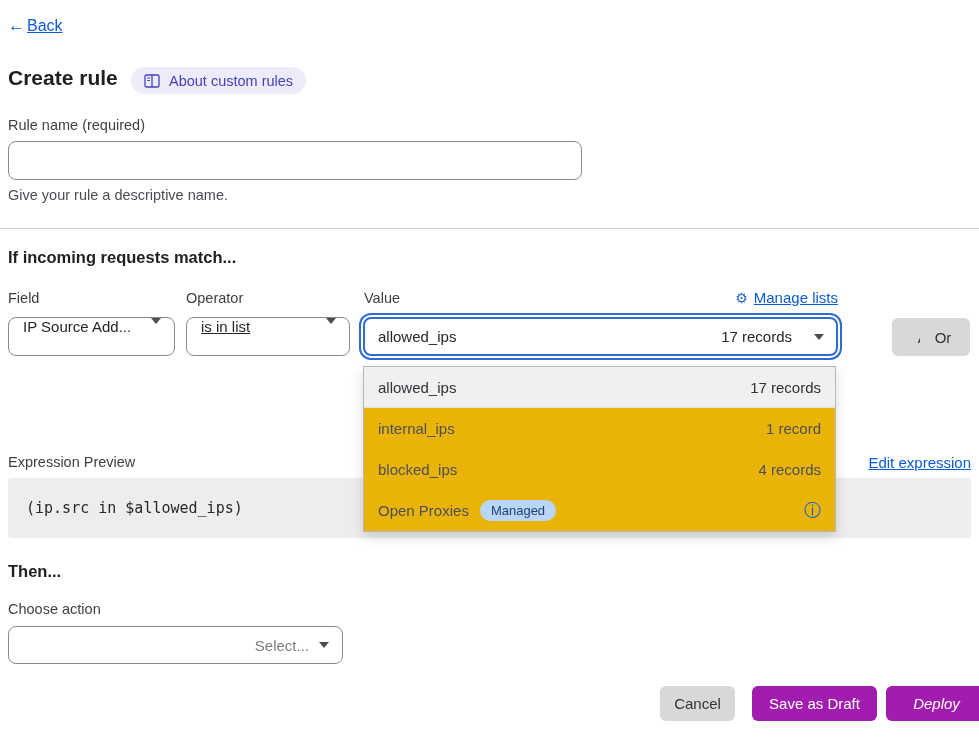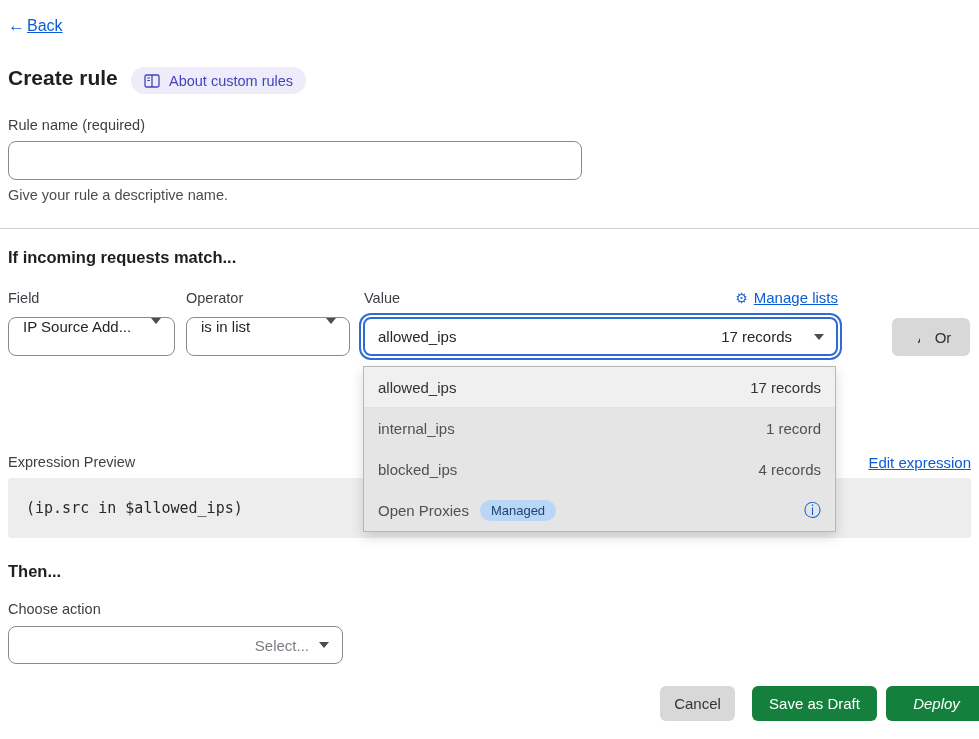--- a/index.html
+++ b/index.html
@@ -38,42 +38,42 @@
 
   .manage-lists { position:absolute; top:289px; right:141px; display:inline-flex; align-items:center; gap:6px;
     color:#0b5cd6; font-size:15px; cursor:pointer; }
   .manage-lists .gear { font-size:14px; color:#2966c8; text-decoration:none; }
   .manage-lists .link-text { text-decoration:underline; }
 
   .select-box { position:absolute; top:317px; height:39px; border:1px solid #8a8a8a; border-radius:8px;
     background:#fff; display:flex; align-items:flex-start; justify-content:space-between;
     padding:0 13px 0 14px; font-size:15px; color:#24262a; cursor:pointer; }
   .field-select { left:8px; width:167px; }
-  .operator-select { left:186px; width:164px; }
+  .operator-select { left:186px; width:164px;text-decoration:underline; }
 
   .caret { width:0; height:0; border-left:5px solid transparent; border-right:5px solid transparent;
     border-top:6px solid #4a4d52; flex:0 0 auto; margin-left:10px; }
 
   .value-combobox { position:absolute; left:363px; top:317px; width:475px; height:39px;
     border:2px solid #2e6bd3; border-radius:8px; background:#fff;
     box-shadow: 0 0 0 2px #ffffff, 0 0 0 4px #2e6bd3;
     display:flex; align-items:center; justify-content:space-between; padding:0 12px 0 13px;
     font-size:15px; color:#24262a; cursor:pointer; }
   .value-right { display:flex; align-items:center; gap:12px; }
 
   .gray-btn { position:absolute; top:318px; height:38px; background:#d8d8d8; border:none; border-radius:6px;
     font-size:15px; color:#333; font-family:"Liberation Sans", sans-serif; cursor:pointer; }
   .and-btn { left:892px; width:78px; }
   .or-btn { left:920px; width:46px; }
 
   
   .list-dropdown { position:absolute; left:363px; top:366px; width:473px; background:#fff;
     border:1px solid #b7b7b7; box-shadow:0 5px 12px rgba(0,0,0,.15); z-index:20; }
   .dd-row { height:41px; display:flex; align-items:center; justify-content:space-between;
-    padding:0 14px; font-size:15px; color:#4d5156; cursor:pointer; background:#e5e5e5; }
+    padding:0 14px; font-size:15px; color:#4d5156; cursor:pointer; background:#eab308; }
   .dd-row.selected { background:#f0f0f0; color:#2f3237; border-bottom:1px solid #e3e3e3; }
   .dd-left { display:flex; align-items:center; gap:11px; }
   .managed-pill { background:#b9d6f6; color:#1d4273; font-size:13px; padding:3px 11px; border-radius:11px; }
   .info-icon { color:#0b5cd6; font-size:17px; line-height:1; cursor:pointer; }
 
   
   .expr-label { position:absolute; left:8px; top:454px; font-size:14.5px; color:#3c3f44;text-align:center; }
   .edit-expression { position:absolute; right:8px; top:454px; color:#0b5cd6; font-size:15px;
     text-decoration:underline; cursor:pointer; }
   .expr-block { position:absolute; left:8px; top:478px; width:963px; height:60px; background:#ededed;
@@ -85,21 +85,21 @@
   .action-label { position:absolute; left:8px; top:601px; }
   .action-select { position:absolute; left:8px; top:626px; width:335px; height:38px; border:1px solid #8a8a8a;
     border-radius:8px; display:flex; align-items:center; justify-content:flex-end;
     padding:0 13px 0 14px; font-size:15px; cursor:pointer; }
   .placeholder-text { color:#797d82; }
 
   
   .footer-btn { position:absolute; top:686px; height:35px; border:none; border-radius:6px; font-size:15px;
     font-family:"Liberation Sans", sans-serif; cursor:pointer; }
   .cancel-btn { left:660px; width:75px; background:#d8d8d8; color:#333; }
-  .blue-btn { background:#15803d; color:#fff; }
+  .blue-btn { background:#a21caf; color:#fff; }
   .save-draft-btn { left:752px; width:125px; }
   .deploy-btn { left:886px; width:101px;font-style:italic; }
 </style>
 </head>
 <body>
 
 <div class="page">
 
   <a class="back-link">
     <span class="arrow">←</span>

